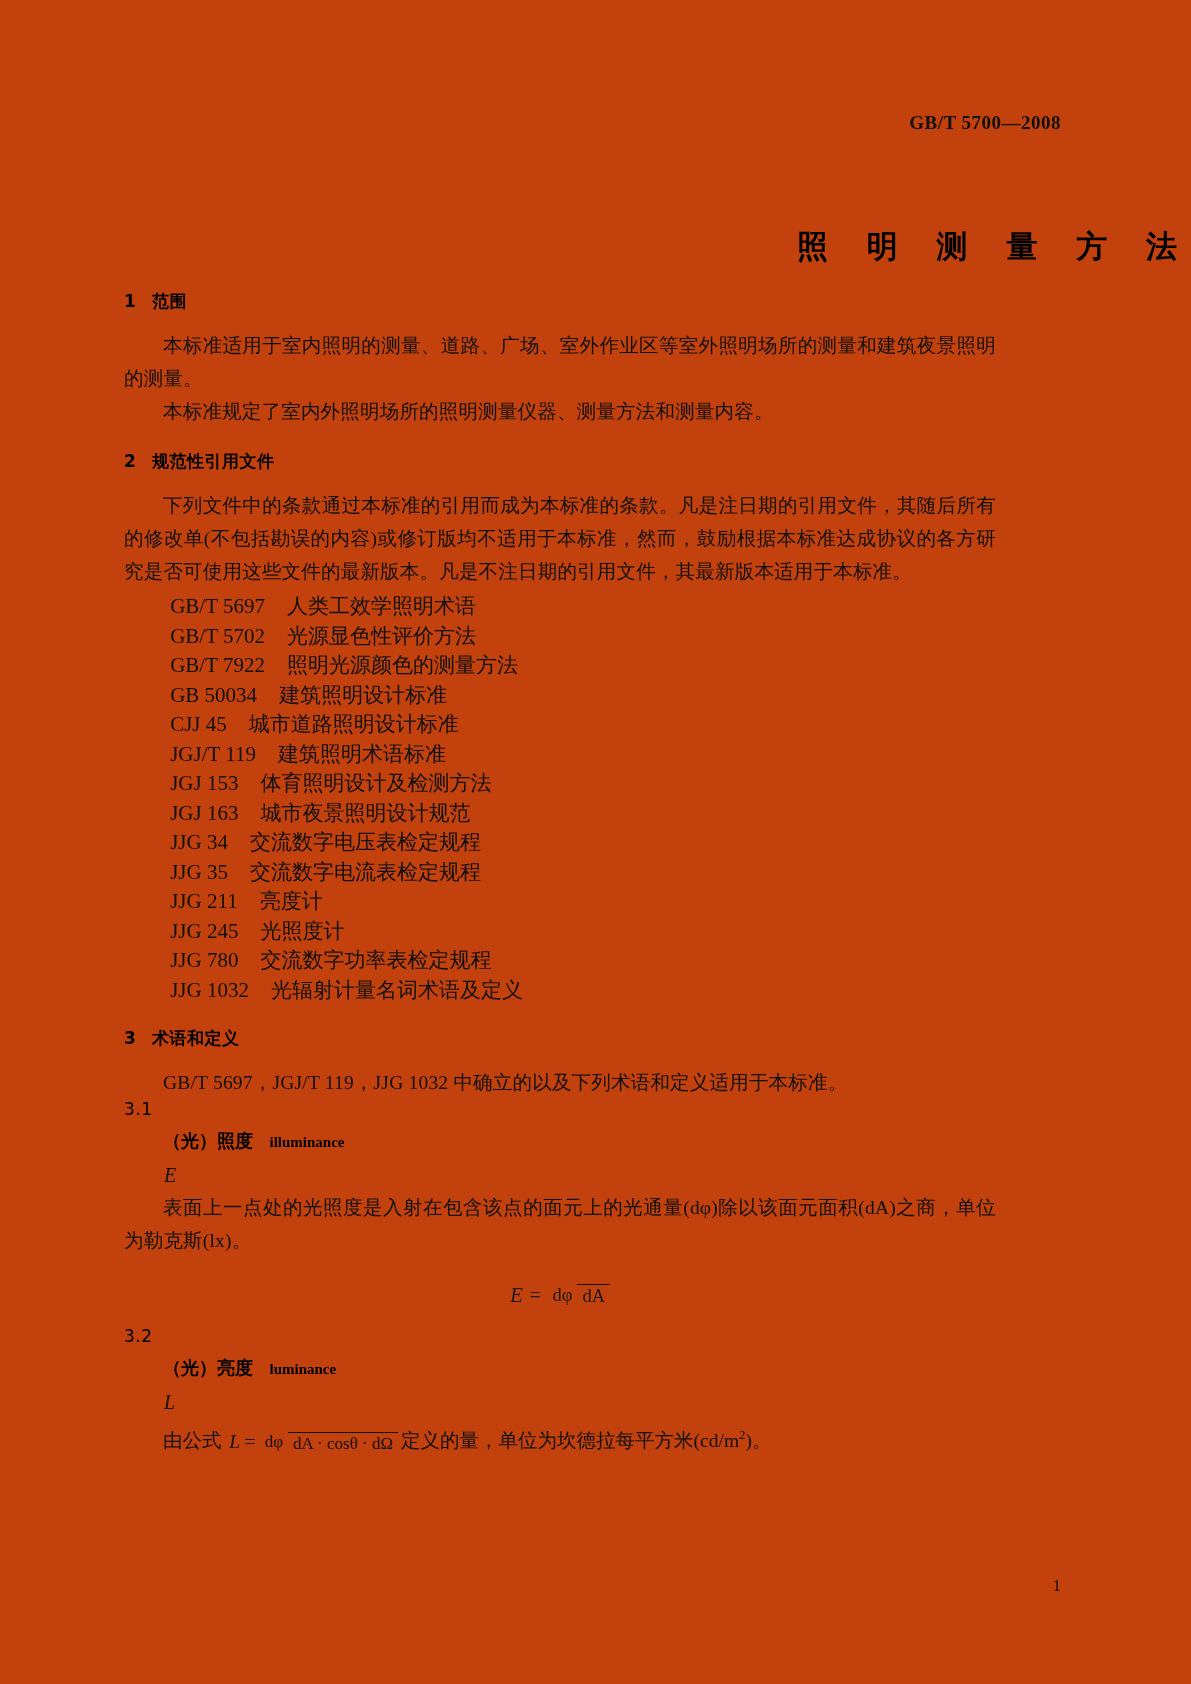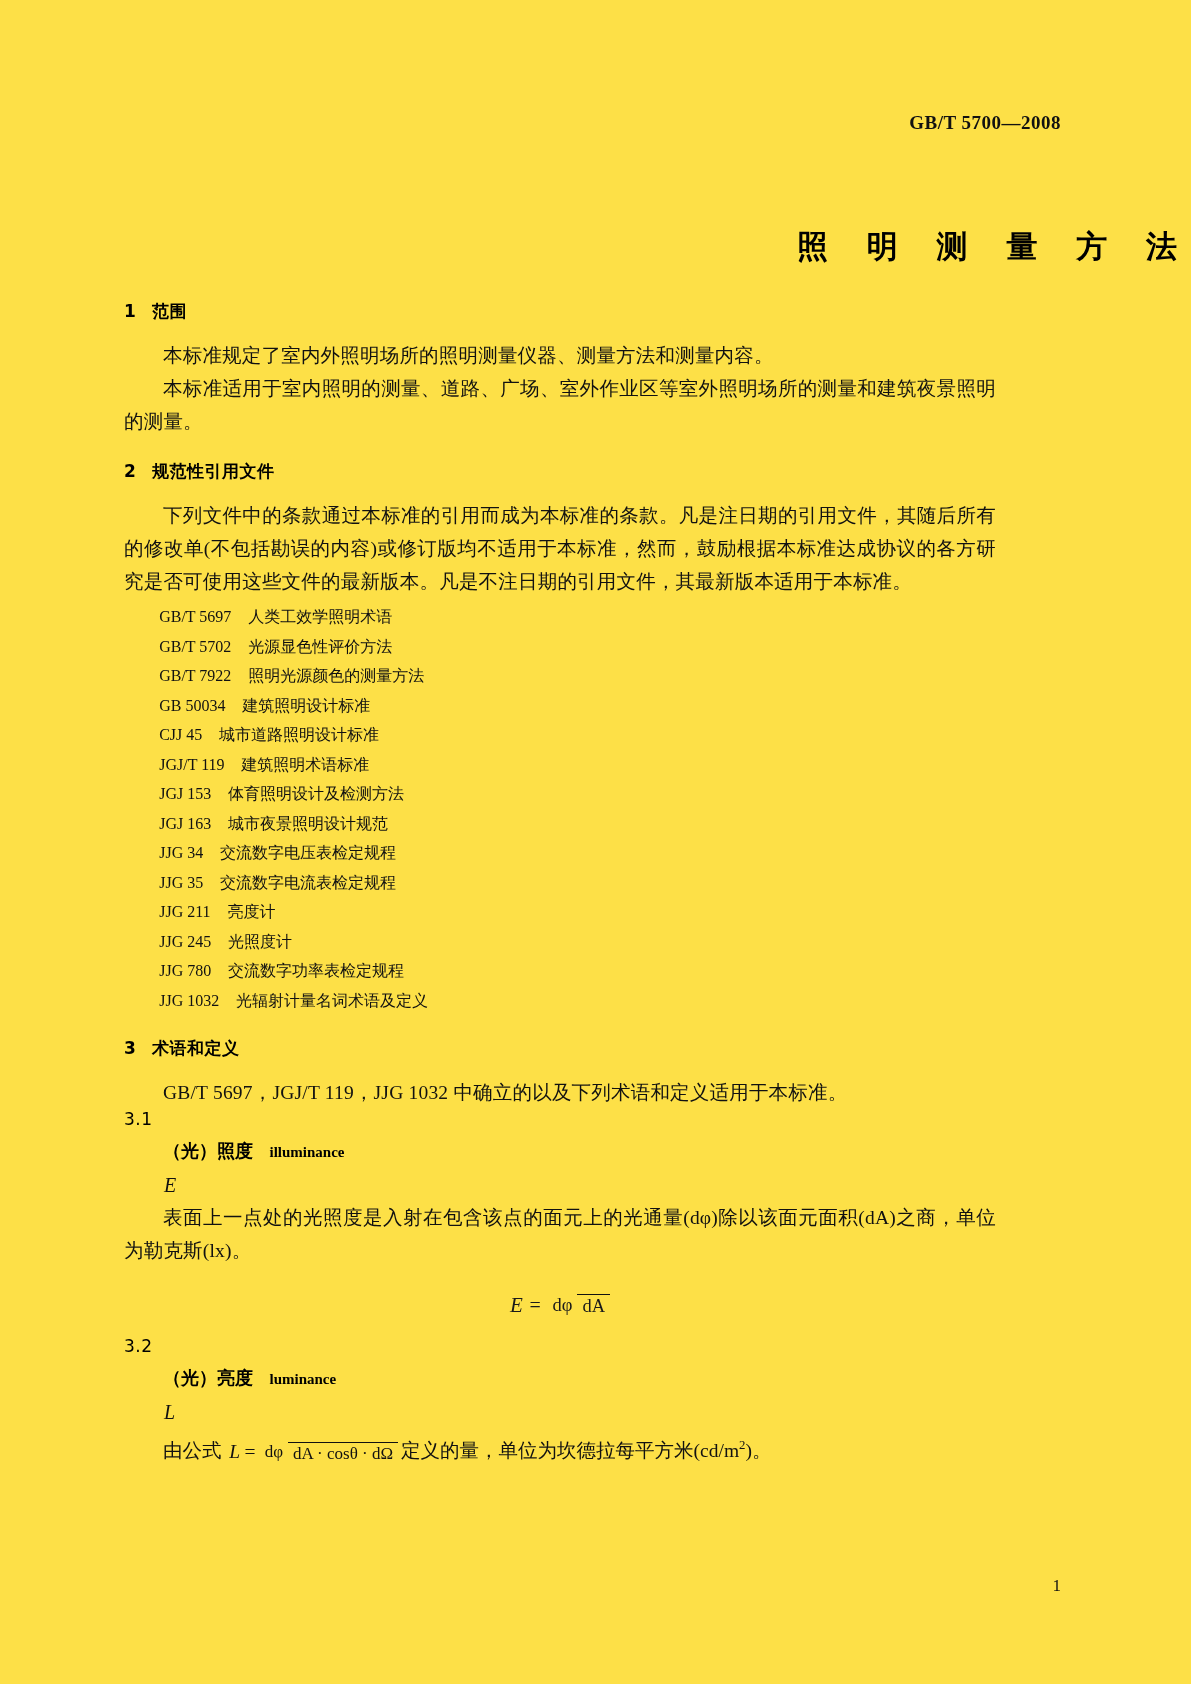--- a/index.html
+++ b/index.html
@@ -5,21 +5,21 @@
   html, body {
     margin: 0;
     padding: 0;
     background: #ffffff;
   }
   .page {
     position: relative;
     width: 1191px;
     height: 1684px;
     margin: 0 auto;
-    background: #fde047;
+    background: #c2410c;
     font-family: "Liberation Serif", "DejaVu Serif", serif;
     color: #1a1a1a;
     overflow: hidden;
   }
 
   
   .doc-header {
     position: absolute;
     top: 112px;
     right: 130px;
@@ -41,21 +41,21 @@
     font-weight: bold;
     font-size: 31px;
     letter-spacing: 14px;
     text-indent: 14px;
     color: #000;
   }
 
   
   .content {
     position: absolute;
-    top: 300px;
+    top: 290px;
     left: 124px;
     width: 872px;
   }
 
   h2.clause {
     font-family: "DejaVu Sans", "Liberation Sans", sans-serif;
     font-weight: bold;
     font-size: 17px;
     margin: 0 0 16px 0;
     color: #000;
@@ -78,21 +78,21 @@
     letter-spacing: 0.2px;
   }
 
   
   ul.reflist {
     list-style: none;
     margin: 4px 0 0 0;
     padding: 0;
   }
   ul.reflist li {
-    font-size: 16px;
+    font-size: 21px;
     line-height: 29.5px;
     padding-left: 2.2em;
     white-space: nowrap;
     color: #111;
   }
   ul.reflist li .code {
     font-family: "Liberation Serif", "DejaVu Serif", serif;
   }
   ul.reflist li .sep {
     display: inline-block;
@@ -204,22 +204,22 @@
 
   <div class="doc-header">GB/T 5700—2008</div>
 
   <h1 class="doc-title">照 明 测 量 方 法</h1>
 
   <div class="content">
 
     <h2 class="clause">
       <span class="num">1</span><span>范围</span>
     </h2>
+    <p class="para">本标准适用于室内照明的测量、道路、广场、室外作业区等室外照明场所的测量和建筑夜景照明的测量。</p>
     <p class="para">本标准规定了室内外照明场所的照明测量仪器、测量方法和测量内容。</p>
-    <p class="para">本标准适用于室内照明的测量、道路、广场、室外作业区等室外照明场所的测量和建筑夜景照明的测量。</p>
 
     <div class="spacer-lg"></div>
 
     <h2 class="clause">
       <span class="num">2</span><span>规范性引用文件</span>
     </h2>
     <p class="para">下列文件中的条款通过本标准的引用而成为本标准的条款。凡是注日期的引用文件，其随后所有的修改单(不包括勘误的内容)或修订版均不适用于本标准，然而，鼓励根据本标准达成协议的各方研究是否可使用这些文件的最新版本。凡是不注日期的引用文件，其最新版本适用于本标准。</p>
 
     <ul class="reflist">
       <li><span class="code">GB/T 5697</span><span class="sep"></span><span>人类工效学照明术语</span></li>

